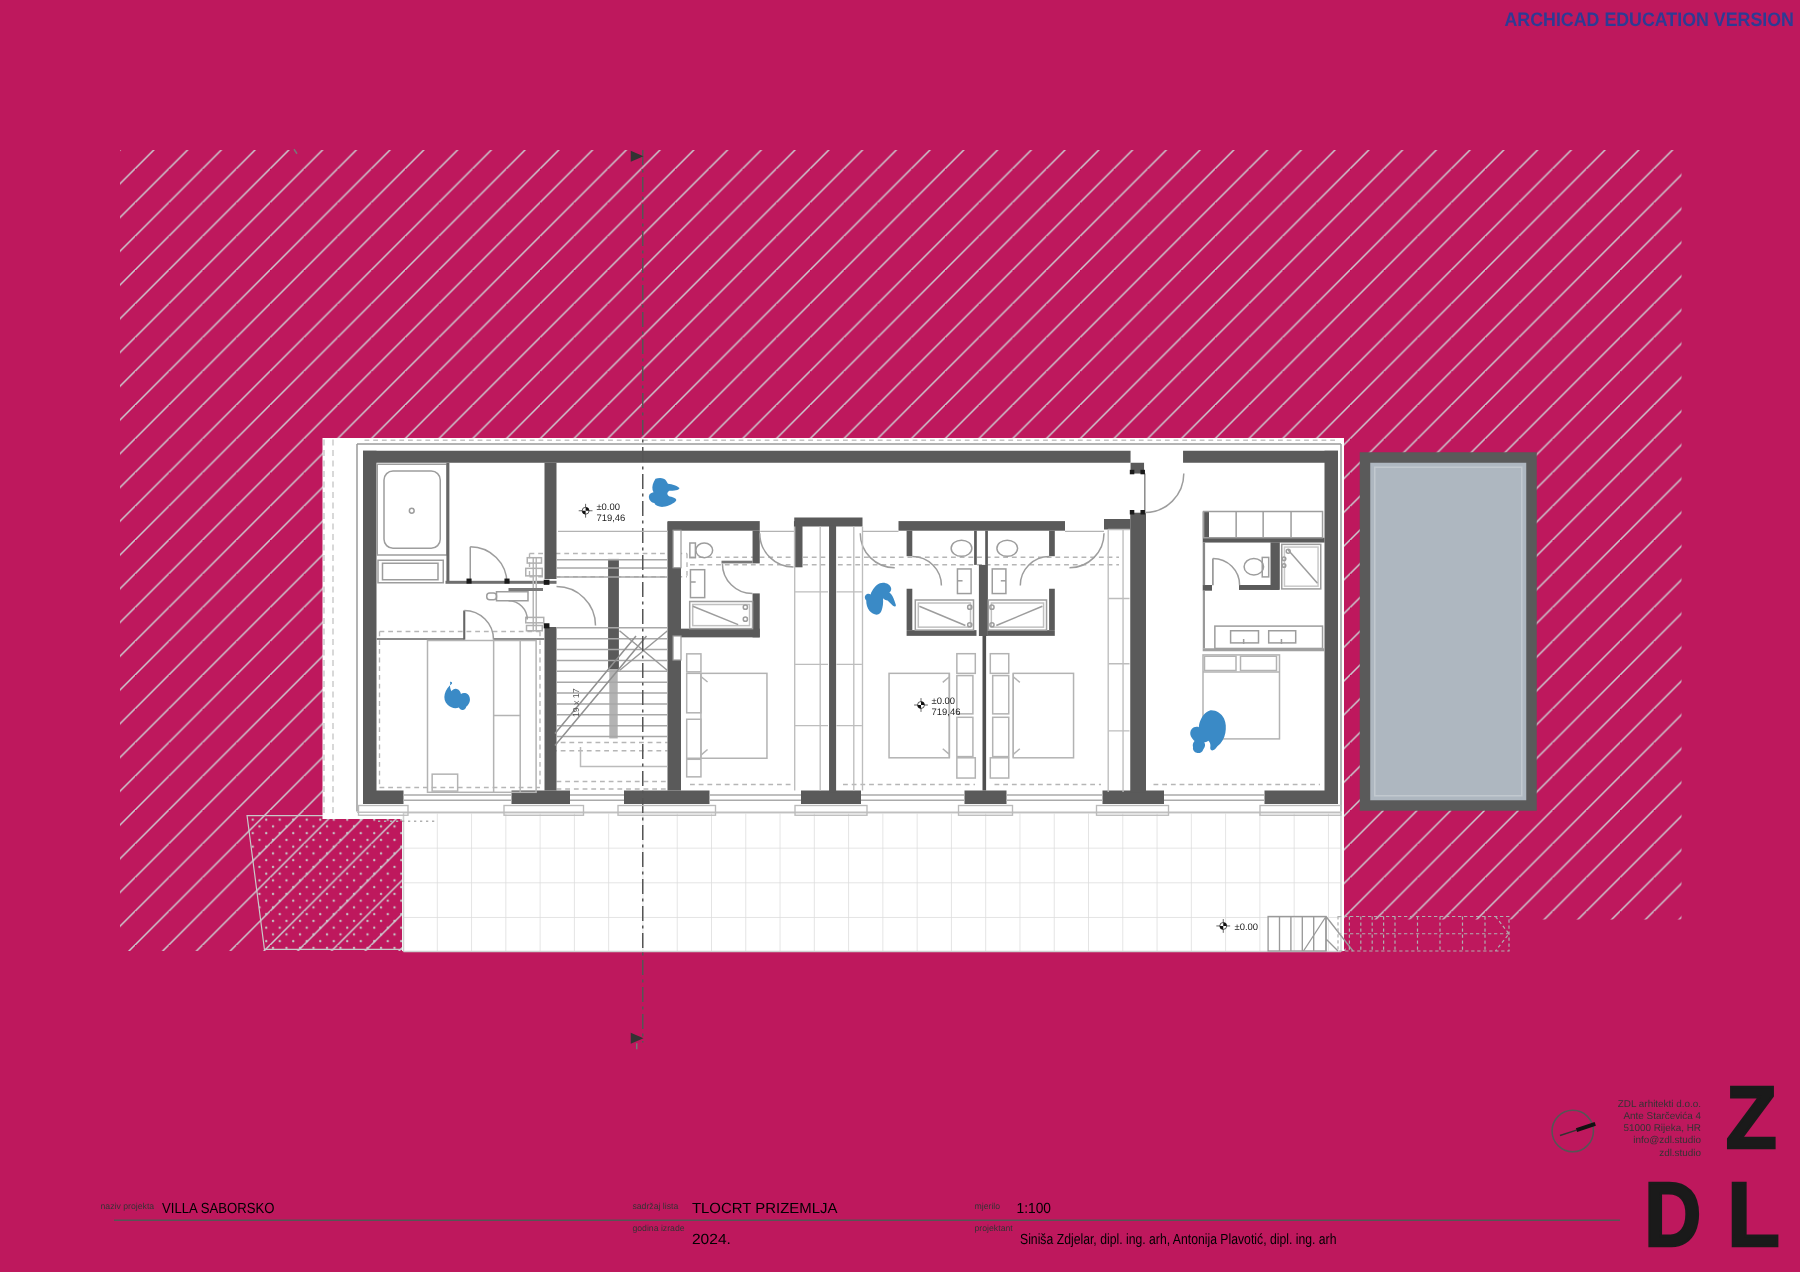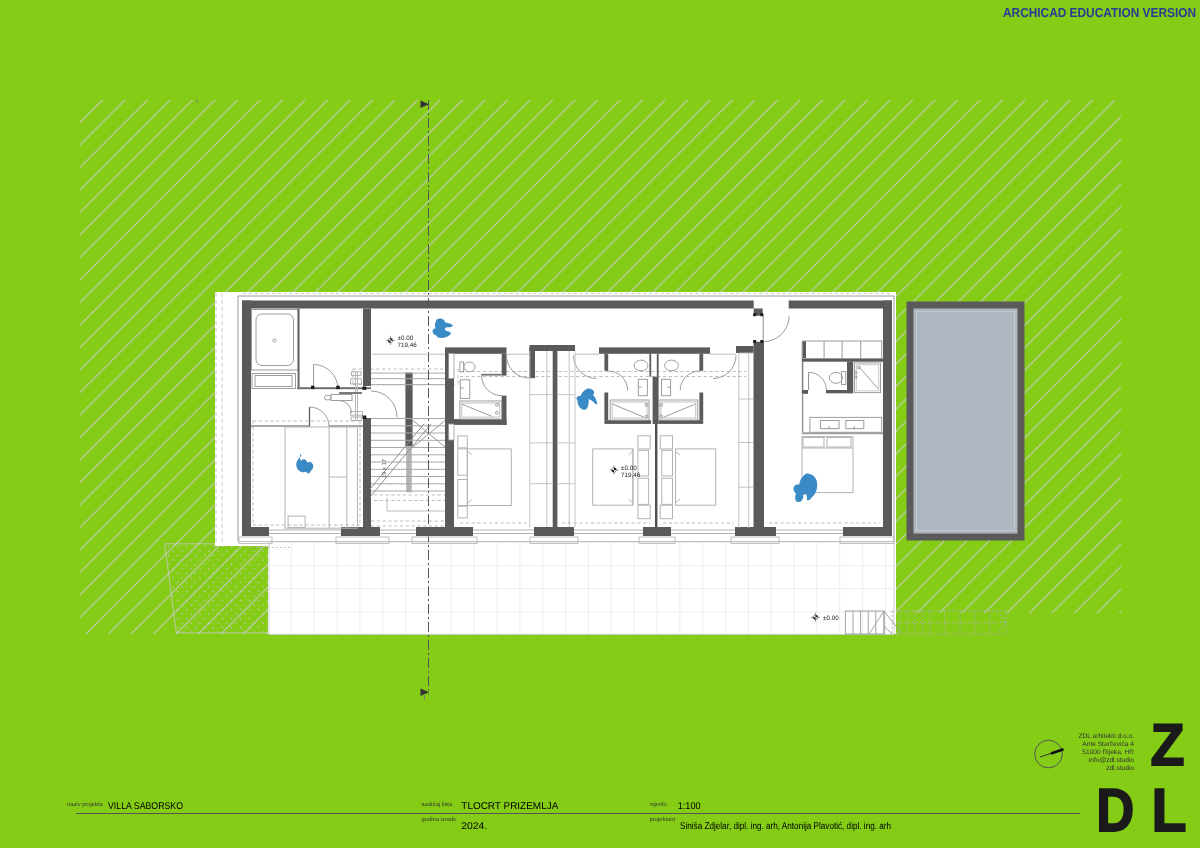--- a/index.html
+++ b/index.html
@@ -1,16 +1,16 @@
 <!DOCTYPE html>
 <html><head>
 <meta charset="utf-8">
 <style>
   html,body{margin:0;padding:0;background:#ffffff;}
-  .page{position:relative;width:1200px;height:848px;background:#84cc16;overflow:hidden;
+  .page{position:relative;width:1200px;height:848px;background:#be185d;overflow:hidden;
         font-family:"Liberation Sans", sans-serif;text-align:right;}
   svg{position:absolute;left:0;top:0;}
   text{-webkit-font-smoothing:antialiased;text-rendering:geometricPrecision;}
 </style>
 </head>
 <body>
 <div class="page">
 <svg width="1200" height="848" viewBox="0 0 1200 848">
 <defs>
   <pattern id="hatch" patternUnits="userSpaceOnUse" width="22.5" height="22.5">

